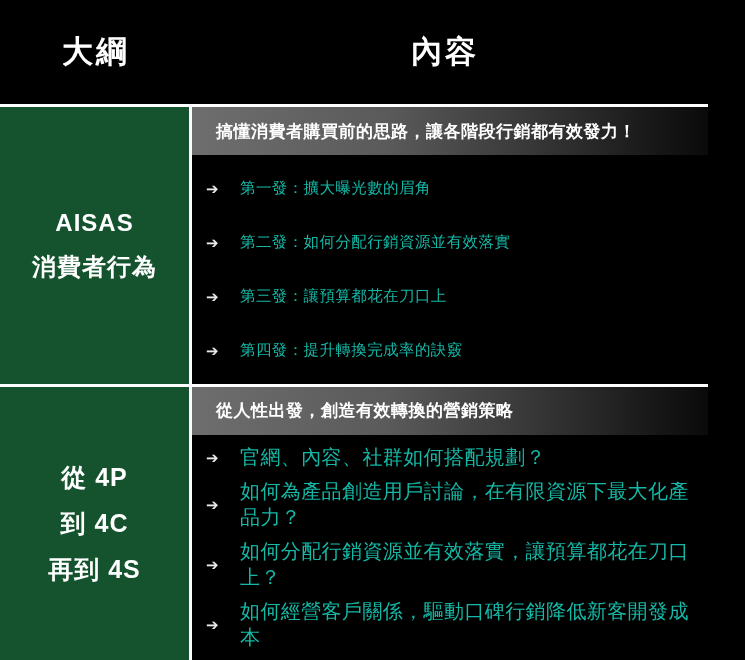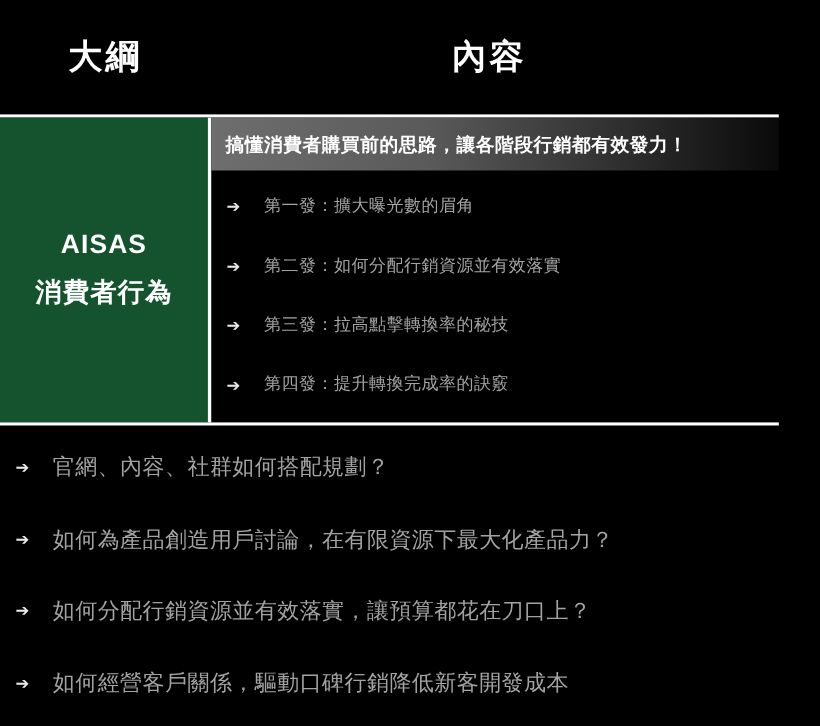--- a/index.html
+++ b/index.html
@@ -94,21 +94,21 @@
     display: flex;
     flex-direction: column;
     box-sizing: border-box;
   }
 
   .banner {
     height: 48px;
     flex: 0 0 48px;
     display: flex;
     align-items: center;
-    padding-left: 13px;
+    padding-left: 24px;
     box-sizing: border-box;
     font-size: 17px;
     font-weight: bold;
     letter-spacing: 0.5px;
     color: #ffffff;
     background: linear-gradient(to right, #6e6e6e 0%, #5a5a5a 38%, #2f2f2f 72%, #0a0a0a 100%);
   }
 
   .bullets {
     flex: 1 1 auto;
@@ -125,21 +125,21 @@
     box-sizing: border-box;
   }
   .bullet-arrow {
     flex: 0 0 34px;
     font-size: 15px;
     color: #e8e8e8;
     line-height: 1;
   }
   .bullet-text {
     font-size: 15.5px;
-    color: #a3a3a3;
+    color: #14b8a6;
     letter-spacing: 0.4px;
     line-height: 1.3;
   }
   .section-2 .bullet-text {
     font-size: 20px;
   }
 </style>
 </head>
 <body>
 
@@ -162,33 +162,39 @@
         <div class="bullet">
           <span class="bullet-arrow">➔</span>
           <span class="bullet-text">第一發：擴大曝光數的眉角</span>
         </div>
         <div class="bullet">
           <span class="bullet-arrow">➔</span>
           <span class="bullet-text">第二發：如何分配行銷資源並有效落實</span>
         </div>
         <div class="bullet">
           <span class="bullet-arrow">➔</span>
-          <span class="bullet-text">第三發：拉高點擊轉換率的秘技</span>
+          <span class="bullet-text">第三發：讓預算都花在刀口上</span>
         </div>
         <div class="bullet">
           <span class="bullet-arrow">➔</span>
           <span class="bullet-text">第四發：提升轉換完成率的訣竅</span>
         </div>
       </div>
     </div>
   </div>
   <div class="hrule"></div>
 
   <div class="section section-2">
+    <div class="label-cell">
+      <div class="label-line big">從 4P</div>
+      <div class="label-line big">到 4C</div>
+      <div class="label-line big">再到 4S</div>
+    </div>
     <div class="content-cell">
+      <div class="banner">從人性出發，創造有效轉換的營銷策略</div>
       <div class="bullets">
         <div class="bullet">
           <span class="bullet-arrow">➔</span>
           <span class="bullet-text">官網、內容、社群如何搭配規劃？</span>
         </div>
         <div class="bullet">
           <span class="bullet-arrow">➔</span>
           <span class="bullet-text">如何為產品創造用戶討論，在有限資源下最大化產品力？</span>
         </div>
         <div class="bullet">

